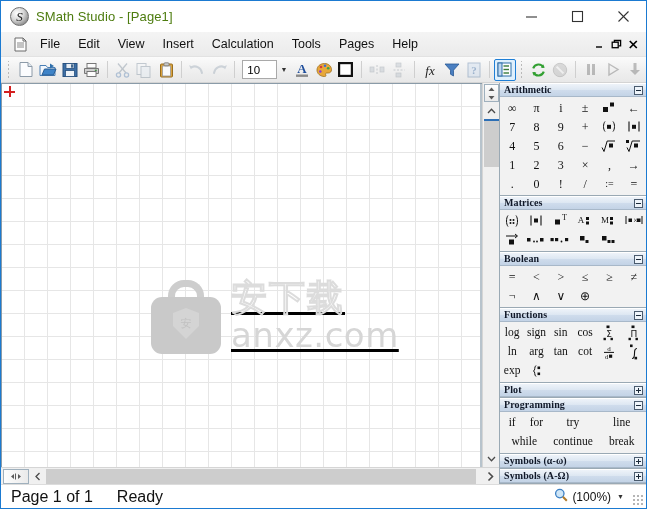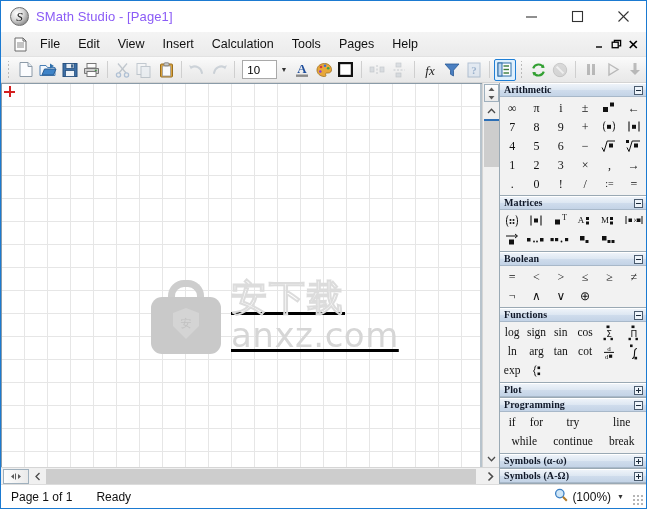--- a/index.html
+++ b/index.html
@@ -27,21 +27,21 @@
   .app-icon {
     width:19px; height:19px; margin-left:9px; margin-right:7px;
     border-radius:50%;
     background:radial-gradient(circle at 35% 32%, #ffffff 0%, #d8d8d8 42%, #8e8e8e 78%, #5d5d5d 100%);
     border:1px solid #707070;
     display:flex; align-items:center; justify-content:center;
     font-family:"Liberation Serif", serif;
     font-size:13px; font-style:italic; color:#222; line-height:1;
   }
   .title-text {
-    font-size:13px; color:#8b5cf6; letter-spacing:.1px;
+    font-size:13px; color:#4d7c0f; letter-spacing:.1px;
   }
   .winbtns { position:absolute; right:0; top:0; height:31px; display:flex; }
   .winbtn {
     width:46px; height:31px;
     display:flex; align-items:center; justify-content:center;
     color:#333;
   }
   .winbtn svg { display:block; }
 
   
@@ -249,21 +249,21 @@
   .prog-row .cell { font-size:11.5px; }
 
   svg { shape-rendering:geometricPrecision; }
 
   
   .statusbar {
     height:24px; flex:0 0 24px;
     background:#ffffff; border-top:1px solid #dcdcdc;
     display:flex; align-items:center; position:relative;
   }
-  .sb-text { font-size:12px; color:#111; }
+  .sb-text { font-size:16px; color:#111; }
   .sb-page { margin-left:10px; }
   .sb-ready { margin-left:24px; }
   .sb-zoom { position:absolute; right:22px; display:flex; align-items:center; gap:4px; }
   .sb-zoom-text { font-size:12px; color:#111; }
   .sb-zoom-arrow { font-size:7px; color:#333; margin-left:2px; }
   .sb-grip {
     position:absolute; right:3px; bottom:3px; width:11px; height:11px;
     background-image:radial-gradient(#b5b5b5 1px, transparent 1px);
     background-size:4px 4px;
   }

